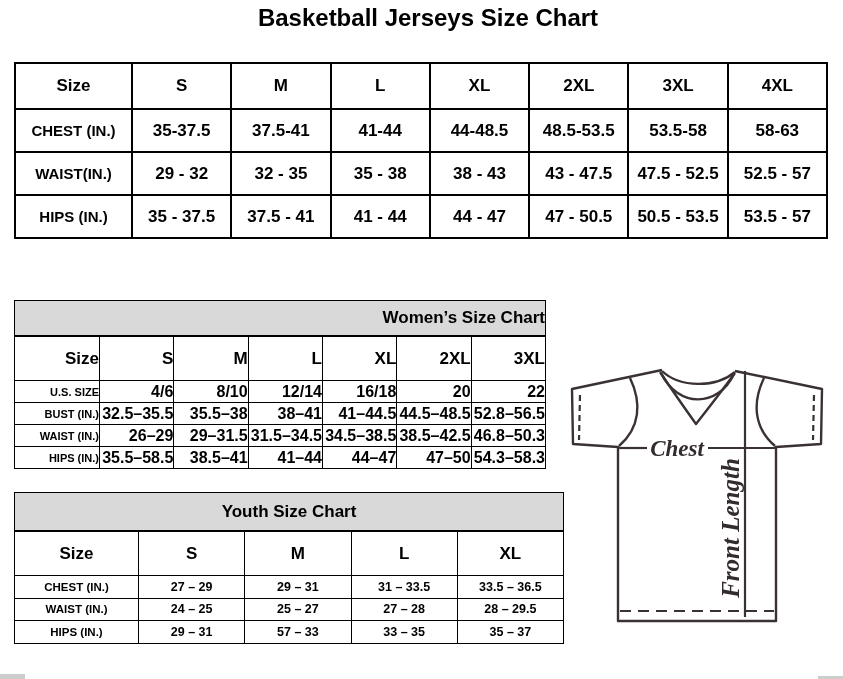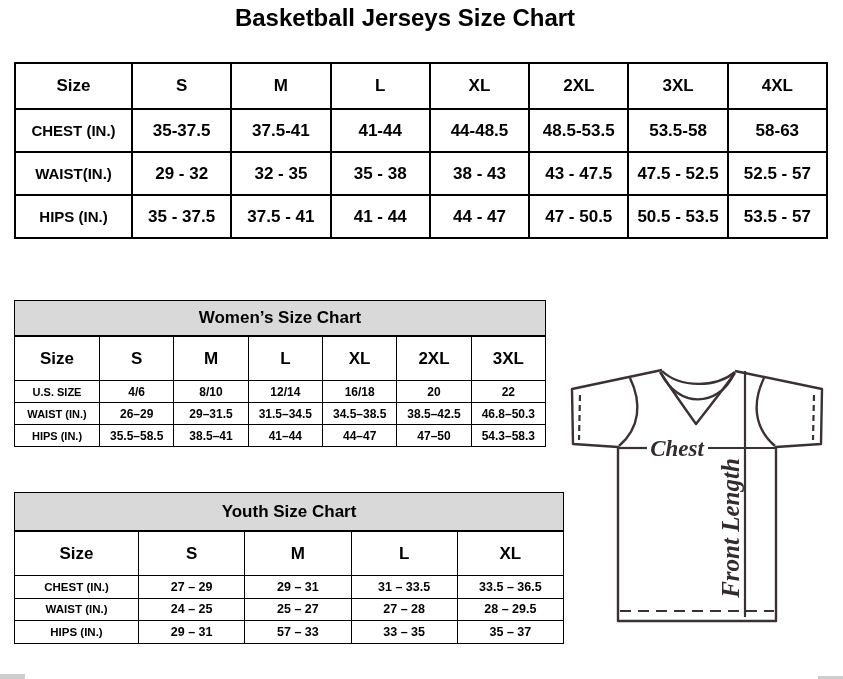--- a/index.html
+++ b/index.html
@@ -3,45 +3,45 @@
 <meta charset="utf-8">
 <style>
   html,body{margin:0;padding:0;}
   body{
     width:843px;height:679px;position:relative;background:#ffffff;
     font-family:"Liberation Sans","DejaVu Sans",sans-serif;color:#000;
     overflow:hidden;
   }
   .page-title{
     position:absolute;top:4px;left:0;width:810px;text-align:center;
-    font-size:24px;font-weight:bold;letter-spacing:0px;
+    font-size:24px;font-weight:bold;letter-spacing:0px;padding-left:23px;
   }
   table.size-table{
     position:absolute;border-collapse:collapse;table-layout:fixed;background:#fff;
   }
   table.size-table th,table.size-table td{
     text-align:center;vertical-align:middle;font-weight:bold;padding:0;
     overflow:hidden;white-space:nowrap;
   }
   
   #men-table{left:14px;top:62px;width:814px;}
   #men-table th,#men-table td{border:2px solid #000;}
   #men-table .caption-row th{height:34px;font-size:17px;}
   #men-table .header-row th{height:44px;font-size:17px;}
   #men-table tbody tr{height:43px;}
   #men-table tbody th{font-size:15px;}
   #men-table tbody td{font-size:17px;}
   
   #women-table{left:14px;top:300px;width:532px;}
-  #women-table th,#women-table td{border:1.6px solid #000;}
+  #women-table th,#women-table td{border:1.6px solid #000;text-align:right;}
   #women-table .caption-row th{height:34px;font-size:17px;border-bottom-width:2px;}
   #women-table .header-row th{height:43px;font-size:17px;}
   #women-table tbody tr{height:22px;}
   #women-table tbody th{font-size:11px;}
-  #women-table tbody td{font-size:12px;}
+  #women-table tbody td{font-size:16px;}
   
   #youth-table{left:14px;top:492px;width:550px;}
   #youth-table th,#youth-table td{border:1.6px solid #000;}
   #youth-table .caption-row th{height:37px;font-size:17px;border-bottom-width:2px;}
   #youth-table .header-row th{height:43px;font-size:17px;}
   #youth-table tbody tr{height:22.5px;}
   #youth-table tbody th{font-size:11.5px;}
   #youth-table tbody td{font-size:12.5px;}
   .caption-row th{background:#d9d9d9;}
   
@@ -145,20 +145,29 @@
       <tr>
         <th>U.S. SIZE</th>
         <td>4/6</td>
         <td>8/10</td>
         <td>12/14</td>
         <td>16/18</td>
         <td>20</td>
         <td>22</td>
       </tr>
       <tr>
+        <th>BUST (IN.)</th>
+        <td>32.5–35.5</td>
+        <td>35.5–38</td>
+        <td>38–41</td>
+        <td>41–44.5</td>
+        <td>44.5–48.5</td>
+        <td>52.8–56.5</td>
+      </tr>
+      <tr>
         <th>WAIST (IN.)</th>
         <td>26–29</td>
         <td>29–31.5</td>
         <td>31.5–34.5</td>
         <td>34.5–38.5</td>
         <td>38.5–42.5</td>
         <td>46.8–50.3</td>
       </tr>
       <tr>
         <th>HIPS (IN.)</th>

